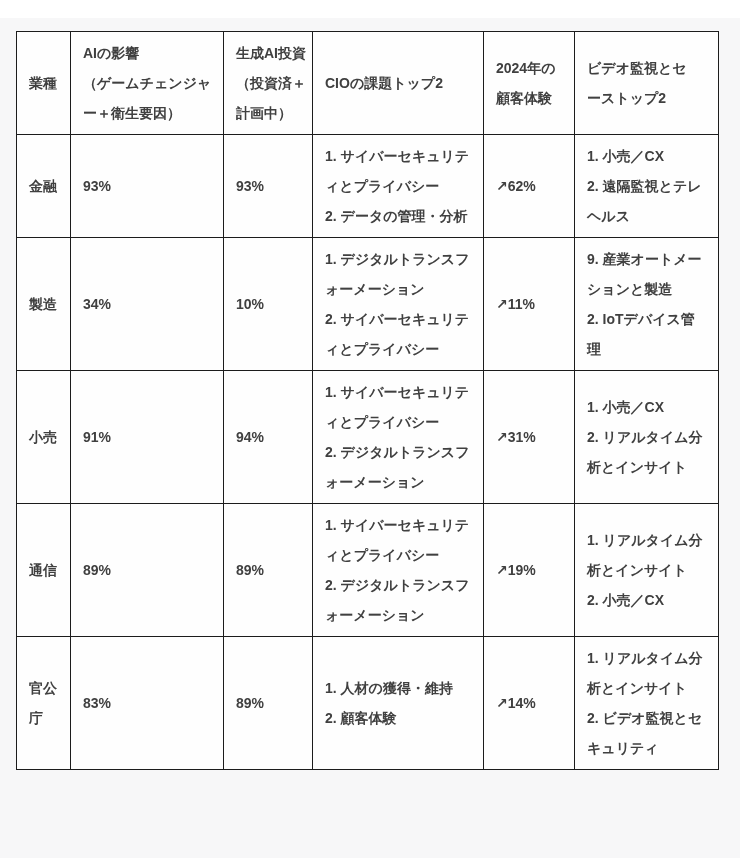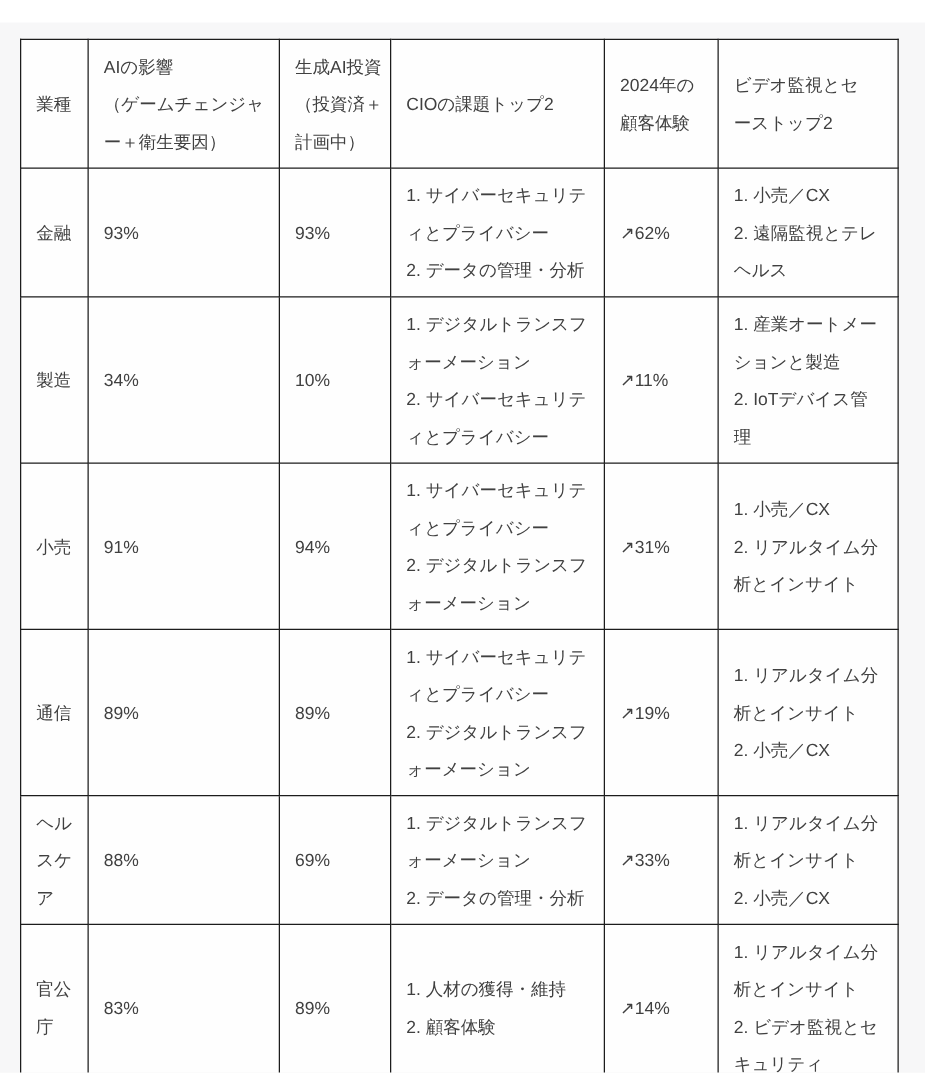--- a/index.html
+++ b/index.html
@@ -19,21 +19,21 @@
     width: 702px;
     margin: 13px 0 0 16px;
     background: #fefefe;
   }
   th, td {
     border: 1px solid #1c1c1c;
     vertical-align: middle;
     text-align: left;
     padding: 6px 12px;
     font-size: 14px;
-    font-weight: 400;
+    font-weight: 700;
     line-height: 30px;
     color: #404040;
     white-space: pre;
     overflow: hidden;
   }
   tr.r-header { height: 101px; }
   tr.r-0 { height: 102px; }
   tr.r-1 { height: 121px; }
   tr.r-2 { height: 127px; }
   tr.r-3 { height: 126px; }
@@ -85,21 +85,21 @@
     </tr>
     <tr class="r-1">
       <td>製造</td>
       <td>34%</td>
       <td>10%</td>
       <td>1. デジタルトランスフ
 ォーメーション
 2. サイバーセキュリテ
 ィとプライバシー</td>
       <td>↗11%</td>
-      <td>1. 産業オートメー
+      <td>9. 産業オートメー
 ションと製造
 2. IoTデバイス管
 理</td>
     </tr>
     <tr class="r-2">
       <td>小売</td>
       <td>91%</td>
       <td>94%</td>
       <td>1. サイバーセキュリテ
 ィとプライバシー
@@ -116,34 +116,20 @@
       <td>89%</td>
       <td>1. サイバーセキュリテ
 ィとプライバシー
 2. デジタルトランスフ
 ォーメーション</td>
       <td>↗19%</td>
       <td>1. リアルタイム分
 析とインサイト
 2. 小売／CX</td>
     </tr>
-    <tr class="r-4">
-      <td>ヘル
-スケ
-ア</td>
-      <td>88%</td>
-      <td>69%</td>
-      <td>1. デジタルトランスフ
-ォーメーション
-2. データの管理・分析</td>
-      <td>↗33%</td>
-      <td>1. リアルタイム分
-析とインサイト
-2. 小売／CX</td>
-    </tr>
     <tr class="r-5">
       <td>官公
 庁</td>
       <td>83%</td>
       <td>89%</td>
       <td>1. 人材の獲得・維持
 2. 顧客体験</td>
       <td>↗14%</td>
       <td>1. リアルタイム分
 析とインサイト

